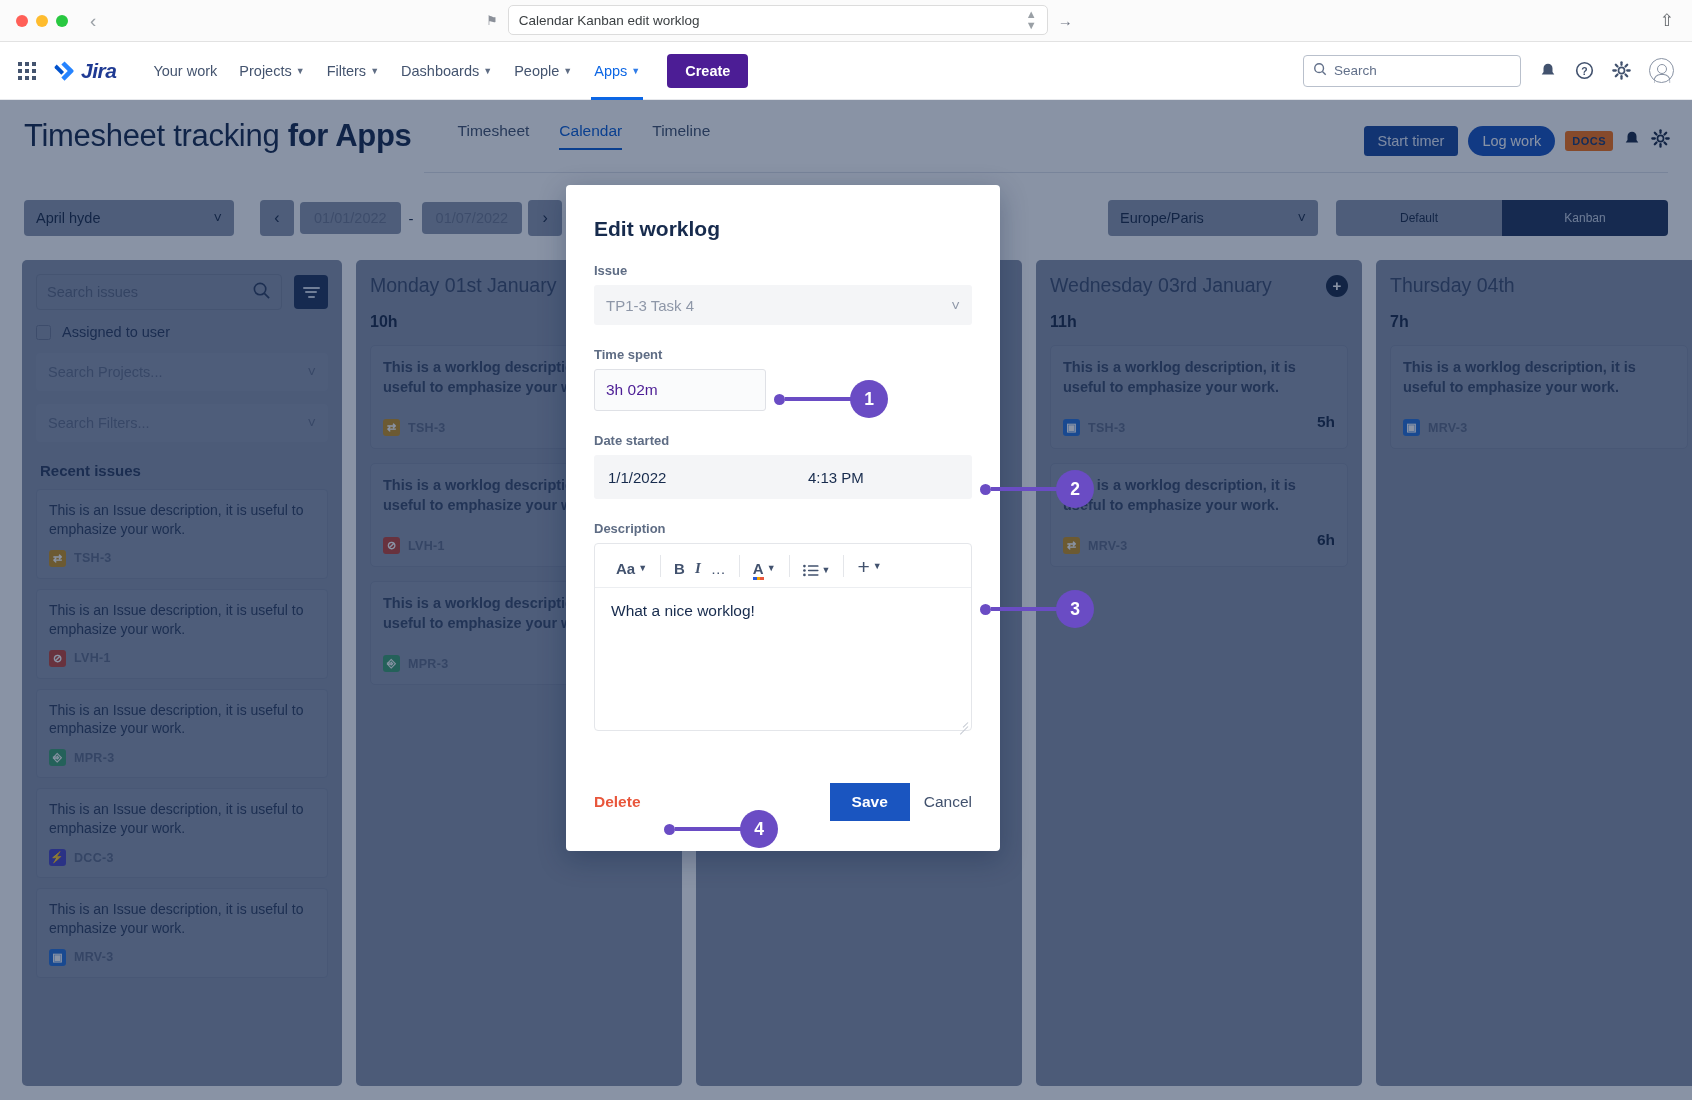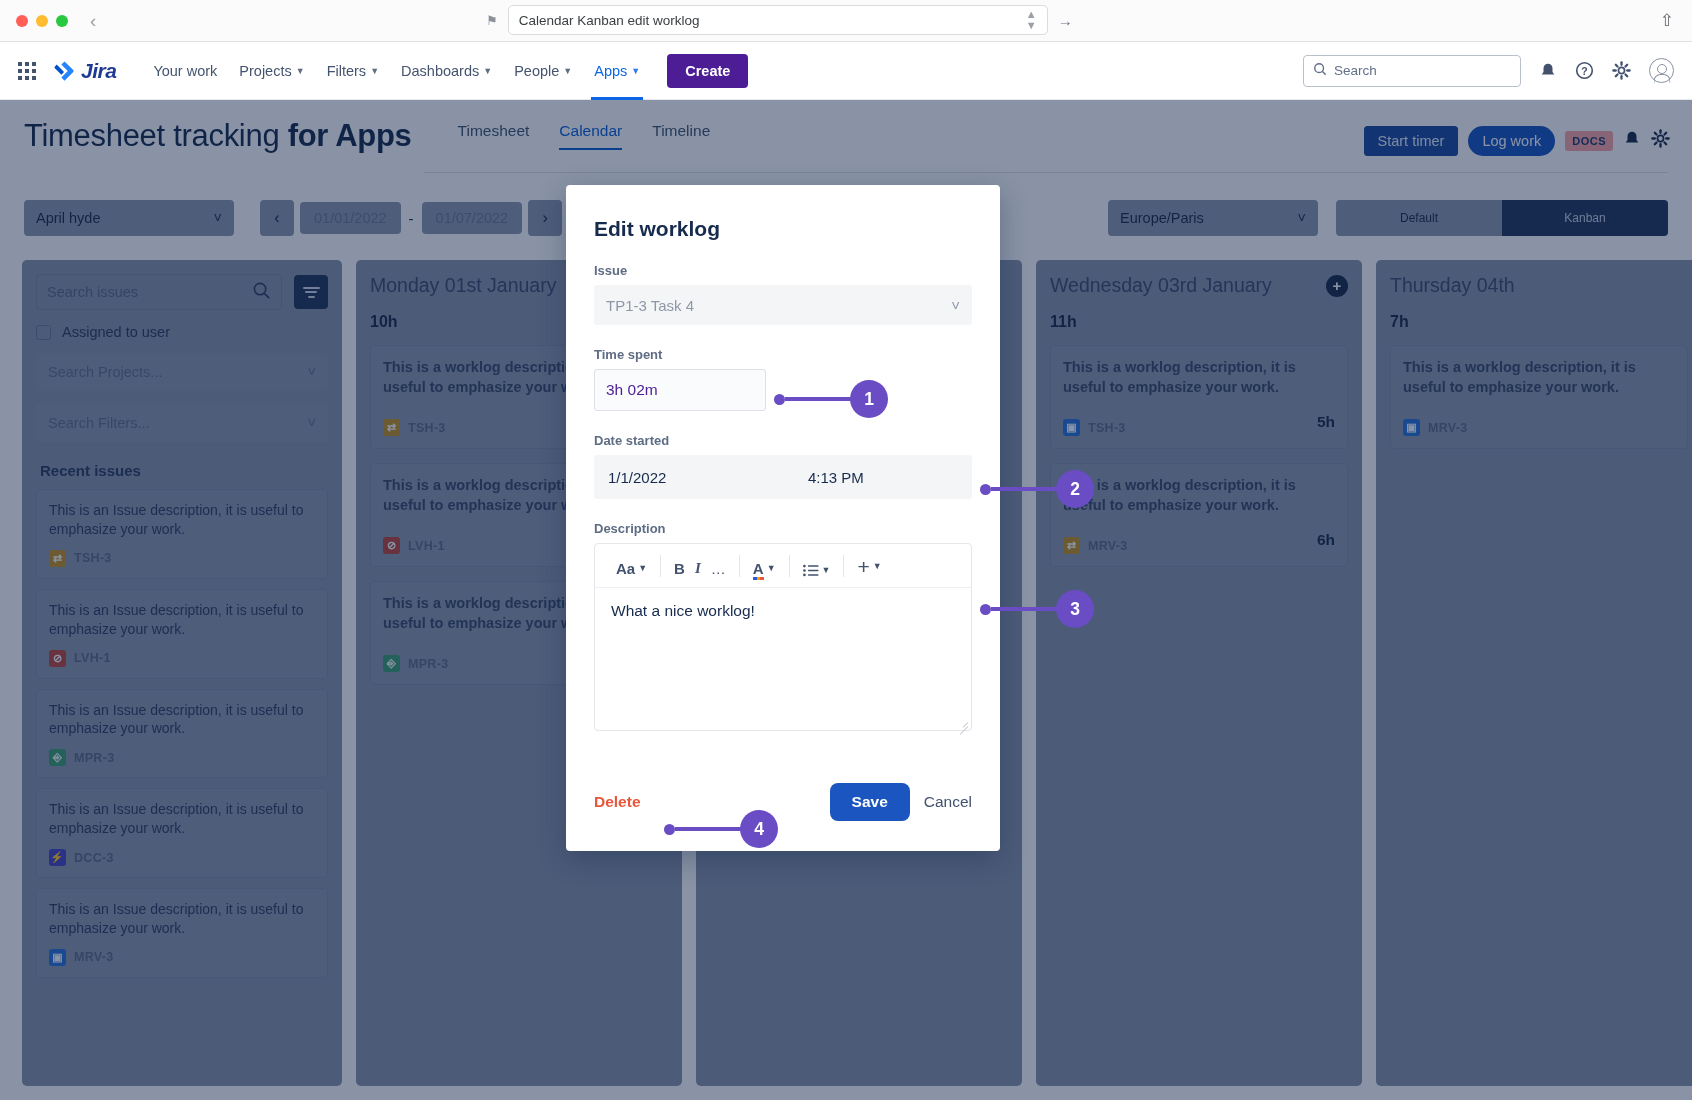--- a/index.html
+++ b/index.html
@@ -74,21 +74,21 @@
   .app-title b { font-weight:700; }
   .app-tabs { display:flex; gap:30px; padding-bottom:4px;}
   .app-tab { font-size:15.5px; color:#44546f; padding-bottom:10px; position:relative; cursor:pointer;}
   .app-tab.active { color:#0c5fd5; }
   .app-tab.active:after{content:'';position:absolute;left:0;right:0;bottom:0;height:2.5px;background:#0c5fd5;}
   .title-underline { position:absolute; top:72px; left:424px; width:1244px; height:1px; background:#dfe3ea;}
 
   .top-right-actions { position:absolute; top:26px; right:22px; display:flex; align-items:center; gap:10px;}
   .btn-primary-dark { background:#1c4a9e; color:#e8eefb; font-size:14.5px; padding:7px 14px; border-radius:3.5px; cursor:pointer;}
   .btn-primary { background:#1a55c0; color:#fff; font-size:14.5px; padding:7px 14px; border-radius:15px; cursor:pointer;}
-  .docs-chip { background:#fca5a5; color:#1c3c71; font-size:11px; font-weight:700; letter-spacing:.5px; padding:4px 7px; border-radius:3px;}
+  .docs-chip { background:#f97316; color:#1c3c71; font-size:11px; font-weight:700; letter-spacing:.5px; padding:4px 7px; border-radius:3px;}
   .ico-dark { color:#1b2b47; font-size:17px; cursor:pointer;}
 
   
   .filter-bar { position:absolute; top:100px; left:24px; right:24px; display:flex; align-items:center; gap:0; }
   .user-select {
     width:210px; height:36px; background:#8e98ad; border-radius:4px;
     display:flex; align-items:center; justify-content:space-between; padding:0 12px;
     font-size:14.5px; color:#1b2b47; cursor:pointer;
   }
   .date-nav { display:flex; align-items:center; gap:0; margin-left:26px; }
@@ -159,21 +159,21 @@
   .editor-toolbar { display:flex; align-items:center; height:44px; padding:0 8px; border-bottom:1px solid #eceef1; }
   .tb-group { display:flex; align-items:flex-end; gap:10px; padding:0 13px; height:22px; }
   .tb-sep { width:1px; height:22px; background:#e4e6ea; }
   .tb-btn { color:#42526e; font-size:15px; display:flex; align-items:center; gap:3px; cursor:pointer;}
   .tb-btn .cv { font-size:9px; }
   .editor-body { min-height:142px; padding:14px 16px; font-size:15.5px; color:#172b4d; position:relative;}
   .resize-grip { position:absolute; right:3px; bottom:3px; width:11px; height:11px; }
   .resize-grip i { position:absolute; right:0; background:#c3c8d1; height:1px; transform:rotate(-45deg); transform-origin:right center;}
   .modal-actions { display:flex; align-items:center; margin-top:52px; }
   .delete-link { color:#e8563b; font-size:15.5px; font-weight:700; cursor:pointer;}
-  .save-btn { margin-left:auto; background:#1a55c0; color:#fff; font-size:15.5px; font-weight:700; padding:10px 22px; border-radius:8px; cursor:pointer;}
+  .save-btn { margin-left:auto; background:#1a55c0; color:#fff; font-size:15.5px; font-weight:700; padding:10px 22px; border-radius:0; cursor:pointer;}
   .cancel-btn { margin-left:14px; font-size:15.5px; color:#42526e; cursor:pointer;}
 
   
   .callout { position:absolute; z-index:120; display:flex; align-items:center; }
   .co-dot { width:11px; height:11px; border-radius:50%; background:#6a4cc4;}
   .co-line { height:4.5px; background:#6a4cc4;}
   .co-bubble {
     width:38px; height:38px; border-radius:50%; background:#6a4cc4; color:#fff;
     display:flex; align-items:center; justify-content:center; font-size:17.5px; font-weight:700;
     margin-left:-3px;

